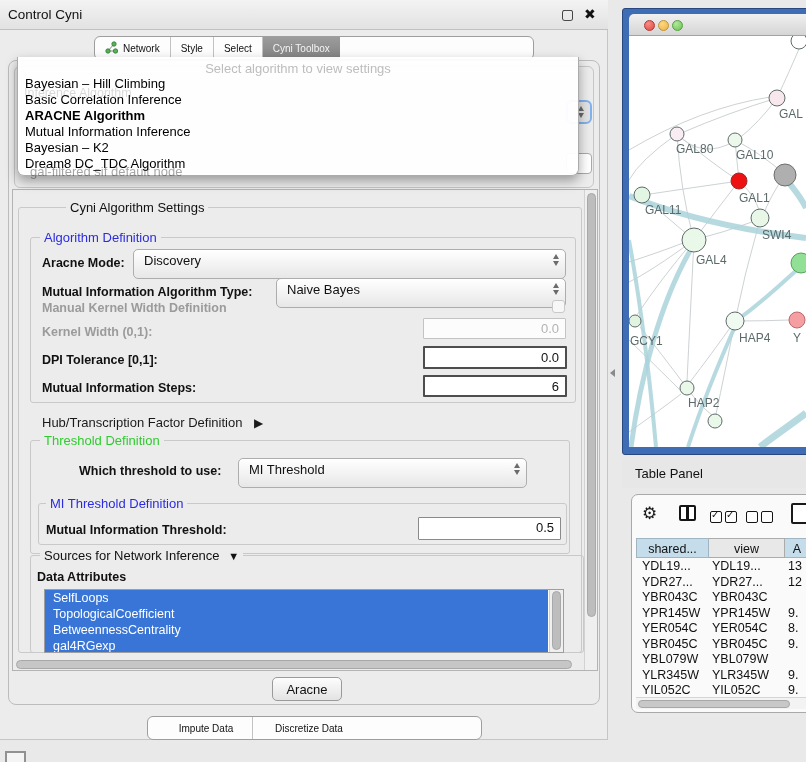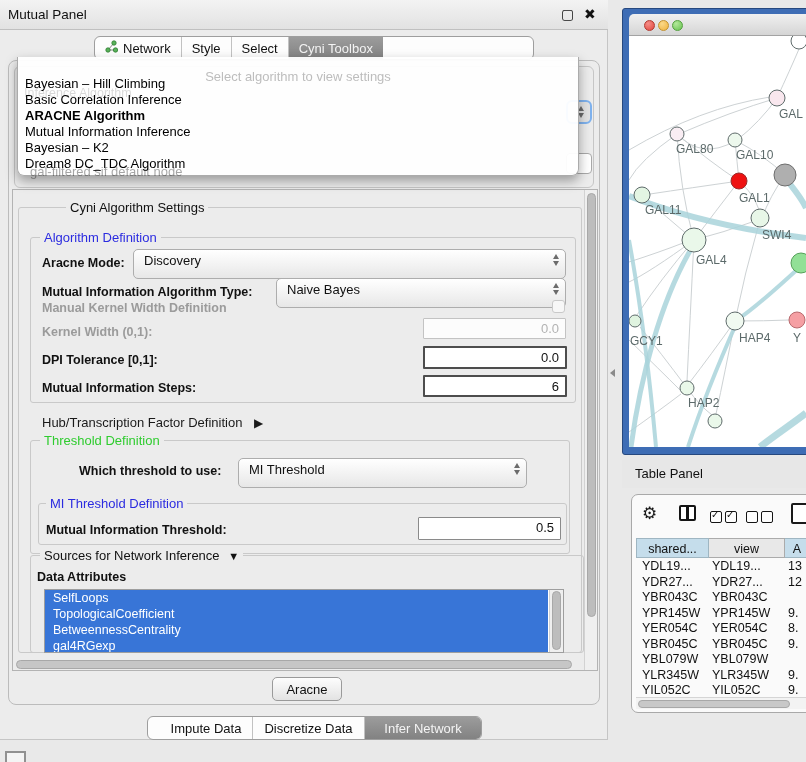--- a/index.html
+++ b/index.html
@@ -8,21 +8,21 @@
   .abs{position:absolute;}
   .b{font-weight:bold;}
   .lbl{font-size:12.5px;color:#111;white-space:nowrap;}
   .dis{color:#9B9B9B;}
   
   #cp{left:0;top:0;width:608px;height:740px;background:#ECECEC;border-right:1px solid #C5C5C5;border-bottom:1px solid #C5C5C5;box-sizing:border-box;}
   #cp-titlebar{left:0;top:0;width:608px;height:30px;background:linear-gradient(#F3F3F3,#E2E2E2);border-bottom:1px solid #C0C0C0;box-sizing:border-box;}
   #cp-title{left:8px;top:7px;font-size:13.5px;color:#111;}
   .winbtn{top:6px;font-size:14px;color:#111;cursor:default;}
   
-  .tabstrip{display:flex;height:22px;border:1px solid #9E9E9E;border-radius:6px;background:#FDFDFD;overflow:hidden;font-size:13px;}
+  .tabstrip{display:flex;height:22px;border:1px solid #9E9E9E;border-radius:6px;background:#FDFDFD;overflow:hidden;font-size:10px;}
   .tabseg{display:flex;align-items:center;justify-content:center;padding:0 10px;border-right:1px solid #C2C2C2;color:#111;white-space:nowrap;}
   .tabseg:last-child{border-right:none;}
   .tabseg.sel{background:linear-gradient(#9C9C9C,#828282);color:#F4F4F4;border-right:none;}
   
   #popup{left:17px;top:57px;width:560px;height:118px;background:rgba(255,255,255,0.95);border:1px solid #ABABAB;border-top:none;border-radius:0 0 7px 7px;box-shadow:0 5px 12px rgba(0,0,0,0.35);z-index:20;}
   .pop-item{position:absolute;left:0;width:100%;height:16px;line-height:16px;padding-left:7px;font-size:13px;color:#000;box-sizing:border-box;}
   .ghost{z-index:22;color:#000;white-space:nowrap;}
   
   .groupbox{border:1px solid #C9C9C9;border-radius:3px;box-sizing:border-box;}
   .grouptitle{position:absolute;background:#ECECEC;padding:0 4px;font-size:13px;white-space:nowrap;z-index:3;}
@@ -61,21 +61,21 @@
   .colsicon::after{content:"";position:absolute;left:5px;top:0;width:2.5px;height:100%;background:#141414;}
 </style>
 </head>
 <body>
 
 <div id="app">
 
   <div id="cp" class="abs">
 
     <div id="cp-titlebar" class="abs">
-      <div id="cp-title" class="abs">Mutual Panel</div>
+      <div id="cp-title" class="abs">Control Cyni</div>
       <div class="abs winbtn" style="left:561px;">▢</div>
       <div class="abs winbtn" style="left:584px;">✖</div>
     </div>
 
     <div class="abs tabstrip" style="left:94px;top:36px;width:438px;">
       <div class="tabseg">
         <span style="margin-right:5px;display:inline-block;">
           <svg width="13" height="13" viewBox="0 0 13 13">
             <line x1="3" y1="10" x2="9" y2="3" stroke="#888" stroke-width="1"></line>
             <line x1="3" y1="10" x2="10" y2="10" stroke="#888" stroke-width="1"></line>
@@ -104,21 +104,21 @@
     <div class="abs" style="left:566px;top:100px;width:26px;height:24px;border:2px solid #7FB2EE;border-radius:6px;background:#E3E3E3;box-sizing:border-box;">
       <div class="stepper" style="right:6px;top:4px;">
           <div class="up"></div>
           <div class="dn"></div>
         </div>
     </div>
 
     <div class="abs" style="left:566px;top:153px;width:26px;height:21px;border:1px solid #A9A9A9;border-radius:4px;background:#FFF;box-sizing:border-box;"></div>
 
     <div id="popup" class="abs">
-      <div class="abs" style="left:0;top:4px;width:100%;text-align:center;font-size:13px;color:#BDBDBD;margin-top:8px;">Select algorithm to view settings</div>
+      <div class="abs" style="left:0;top:4px;width:100%;text-align:center;font-size:13px;color:#BDBDBD;">Select algorithm to view settings</div>
       <div class="pop-item" style="top:19px;">Bayesian – Hill Climbing</div>
       <div class="pop-item" style="top:35px;">Basic Correlation Inference</div>
       <div class="pop-item b" style="top:51px;">ARACNE Algorithm</div>
       <div class="pop-item" style="top:67px;">Mutual Information Inference</div>
       <div class="pop-item" style="top:83px;">Bayesian – K2</div>
       <div class="pop-item" style="top:99px;">Dream8 DC_TDC Algorithm</div>
     </div>
 
     <div class="abs ghost" style="left:24px;top:86px;font-size:12.5px;opacity:0.15;">Inference Algorithm</div>
     <div class="abs ghost" style="left:30px;top:164px;font-size:13px;opacity:0.35;z-index:21;">gal-filtered sif default node</div>
@@ -205,23 +205,20 @@
     </div>
 
     <div class="abs pushbtn" style="left:272px;top:677px;width:68px;height:22px;">Aracne</div>
 
     <div class="abs tabstrip" style="left:147px;top:716px;width:321px;padding-left:12px;">
       <div class="tabseg" style="width:93px;box-sizing:border-box;">
           <span>Impute Data</span>
         </div>
       <div class="tabseg" style="width:112px;box-sizing:border-box;">
           <span>Discretize Data</span>
-        </div>
-      <div class="tabseg sel" style="width:116px;box-sizing:border-box;">
-          <span>Infer Network</span>
         </div>
     </div>
   </div>
 
   <div class="abs" style="left:5px;top:751px;width:21px;height:14px;border:2px solid #919191;background:#F4F4F4;box-sizing:border-box;"></div>
 
   <div class="abs" style="left:608px;top:0;width:14px;height:762px;background:#E9E9E9;"></div>
   <div class="abs" style="left:610px;top:369px;width:0;height:0;border-top:4px solid transparent;border-bottom:4px solid transparent;border-right:5px solid #8A8A8A;"></div>
 
   <div id="net-win" class="abs"></div>

